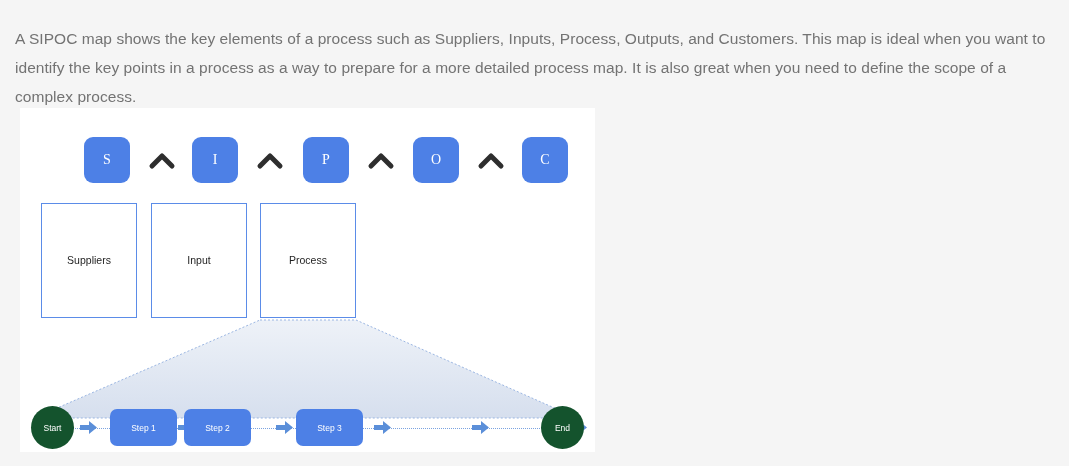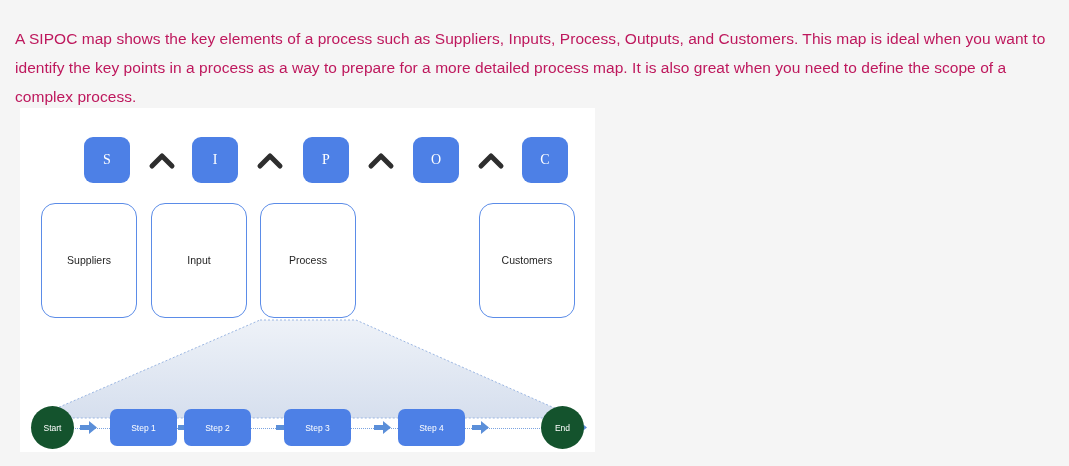--- a/index.html
+++ b/index.html
@@ -16,21 +16,21 @@
   }
 
   
   #intro-paragraph {
     position: absolute;
     left: 15px;
     top: 8px;
     width: 1040px;
     font-size: 15.5px;
     line-height: 29px;
-    color: #be185d;
+    color: #737373;
     letter-spacing: 0.05px;
   }
 
   
   #sipoc-card {
     position: absolute;
     left: 20px;
     top: 108px;
     width: 575px;
     height: 344px;
@@ -75,21 +75,21 @@
     top: 95px;
     width: 575px;
     height: 120px;
   }
   .category-box {
     position: absolute;
     top: 0;
     width: 96px;
     height: 115px;
     border: 1.4px solid #5b8ce8;
-    border-radius: 14px;
+    border-radius: 0;
     background: #ffffff;
     box-sizing: border-box;
     display: flex;
     align-items: center;
     justify-content: center;
   }
   .category-label {
     font-size: 10.5px;
     color: #1f1f1f;
     text-align: center;
@@ -219,23 +219,20 @@
 
     <div class="category-box" style="left:131px;">
       <span class="category-label">Input</span>
     </div>
 
     <div class="category-box" style="left:240px;">
       <span class="category-label">Process</span>
     </div>
 
 
-    <div class="category-box" style="left:459px;">
-      <span class="category-label">Customers</span>
-    </div>
   </div>
 
   <div id="expansion-funnel">
     <svg width="575" height="105" viewBox="0 0 575 105" aria-hidden="true">
       <defs>
         <linearGradient id="funnelGrad" x1="0" y1="0" x2="0" y2="1">
           <stop offset="0%" stop-color="#eef2f8"></stop>
           <stop offset="100%" stop-color="#d6dfee"></stop>
         </linearGradient>
       </defs>
@@ -270,33 +267,30 @@
     <div class="flow-step" style="left:164px;">
       <span>Step 2</span>
     </div>
 
     <div class="flow-arrow" style="left:256px;">
       <svg viewBox="0 0 17 15" width="17" height="15" aria-hidden="true">
         <path d="M0 5 L9 5 L9 1 L17 7.5 L9 14 L9 10 L0 10 Z" fill="currentColor"></path>
       </svg>
     </div>
 
-    <div class="flow-step" style="left:264px;">
+    <div class="flow-step" style="left:276px;">
       <span>Step 3</span>
     </div>
 
     <div class="flow-arrow" style="left:354px;">
       <svg viewBox="0 0 17 15" width="17" height="15" aria-hidden="true">
         <path d="M0 5 L9 5 L9 1 L17 7.5 L9 14 L9 10 L0 10 Z" fill="currentColor"></path>
       </svg>
     </div>
 
-    <div class="flow-step" style="left:378px;">
-      <span>Step 4</span>
-    </div>
 
     <div class="flow-arrow" style="left:452px;">
       <svg viewBox="0 0 17 15" width="17" height="15" aria-hidden="true">
         <path d="M0 5 L9 5 L9 1 L17 7.5 L9 14 L9 10 L0 10 Z" fill="currentColor"></path>
       </svg>
     </div>
 
 
     <div class="flow-arrow" style="left:550px;">
       <svg viewBox="0 0 17 15" width="17" height="15" aria-hidden="true">

